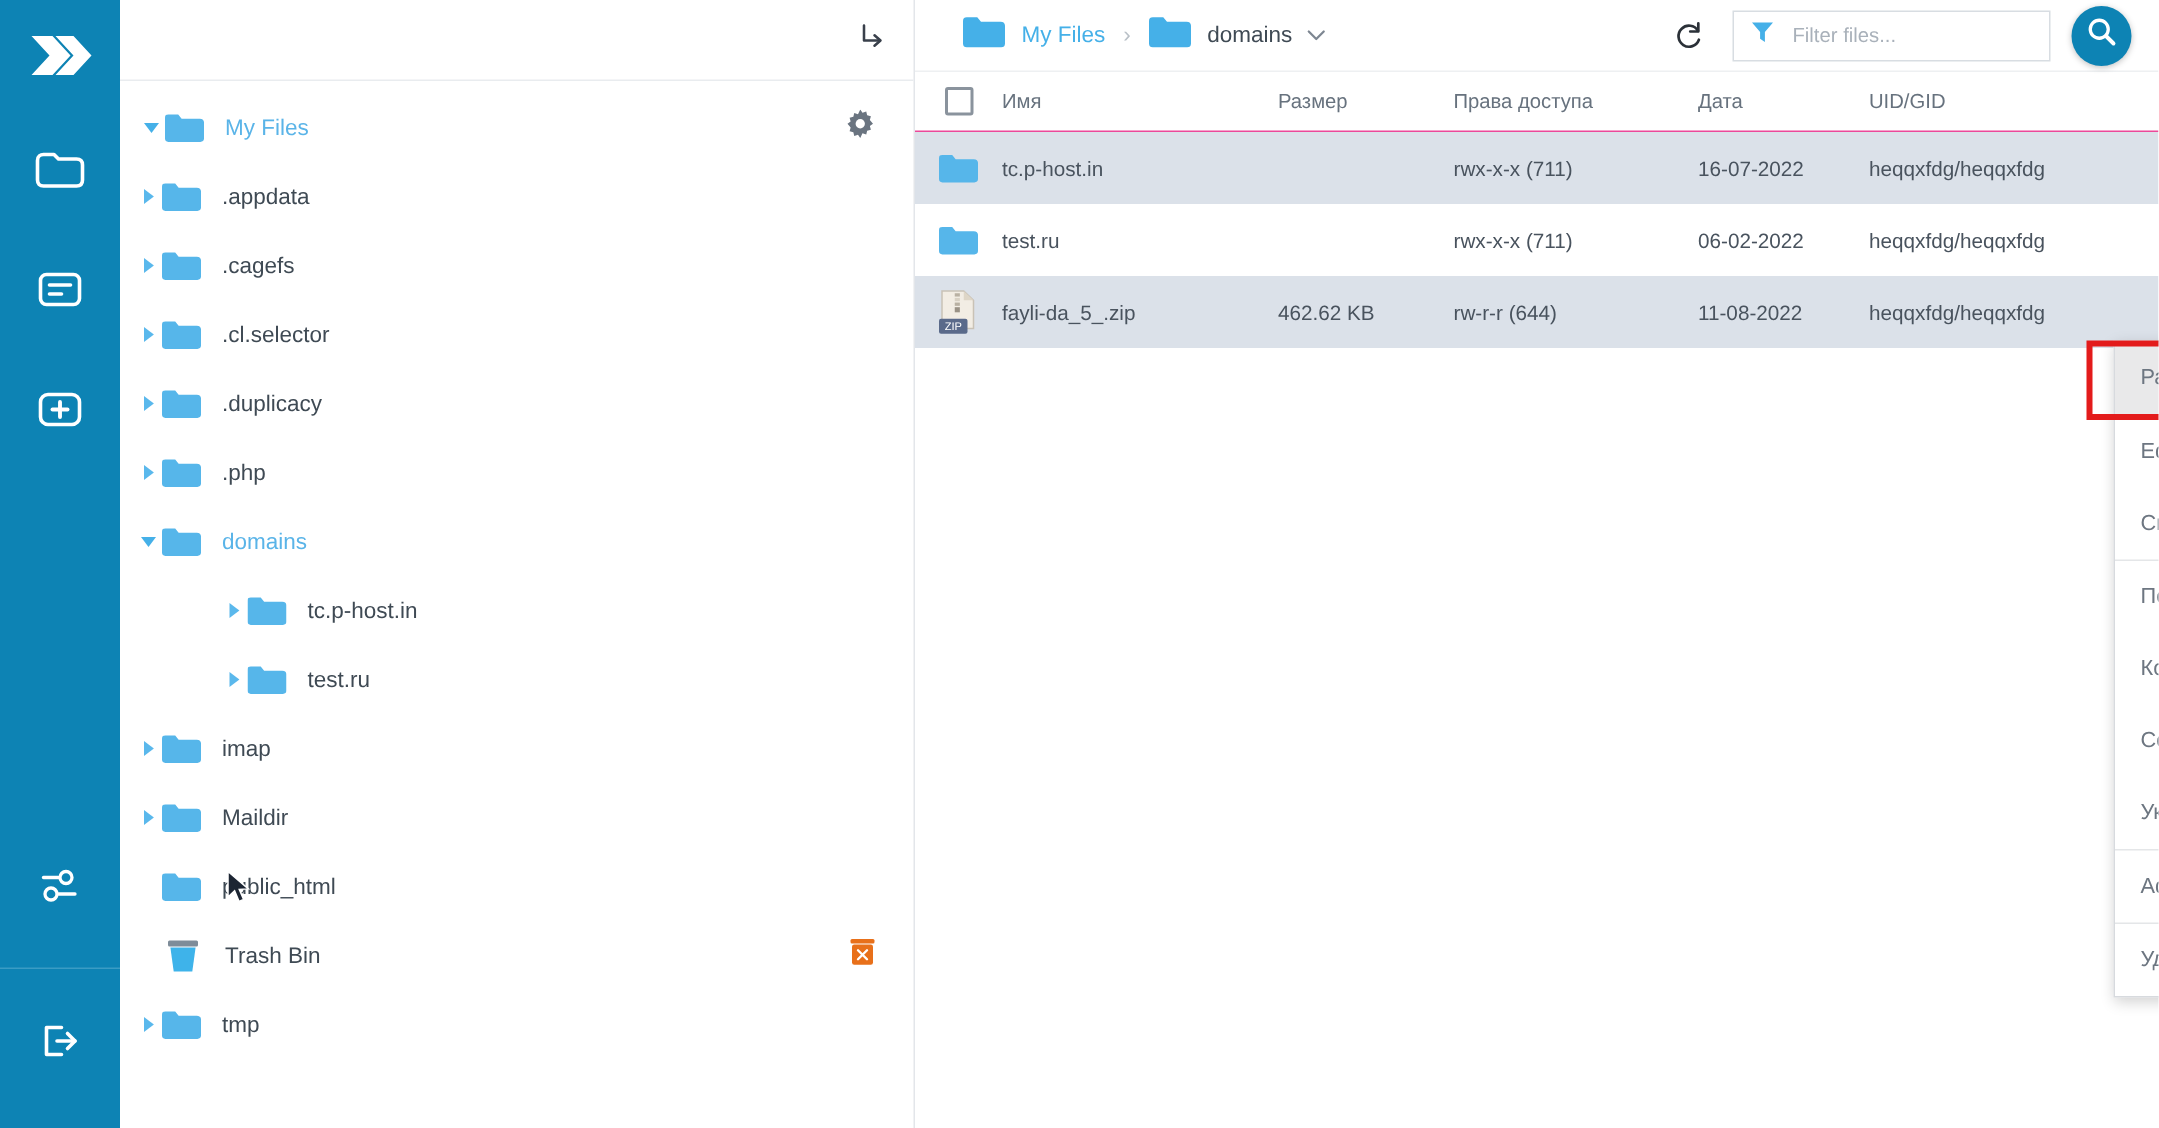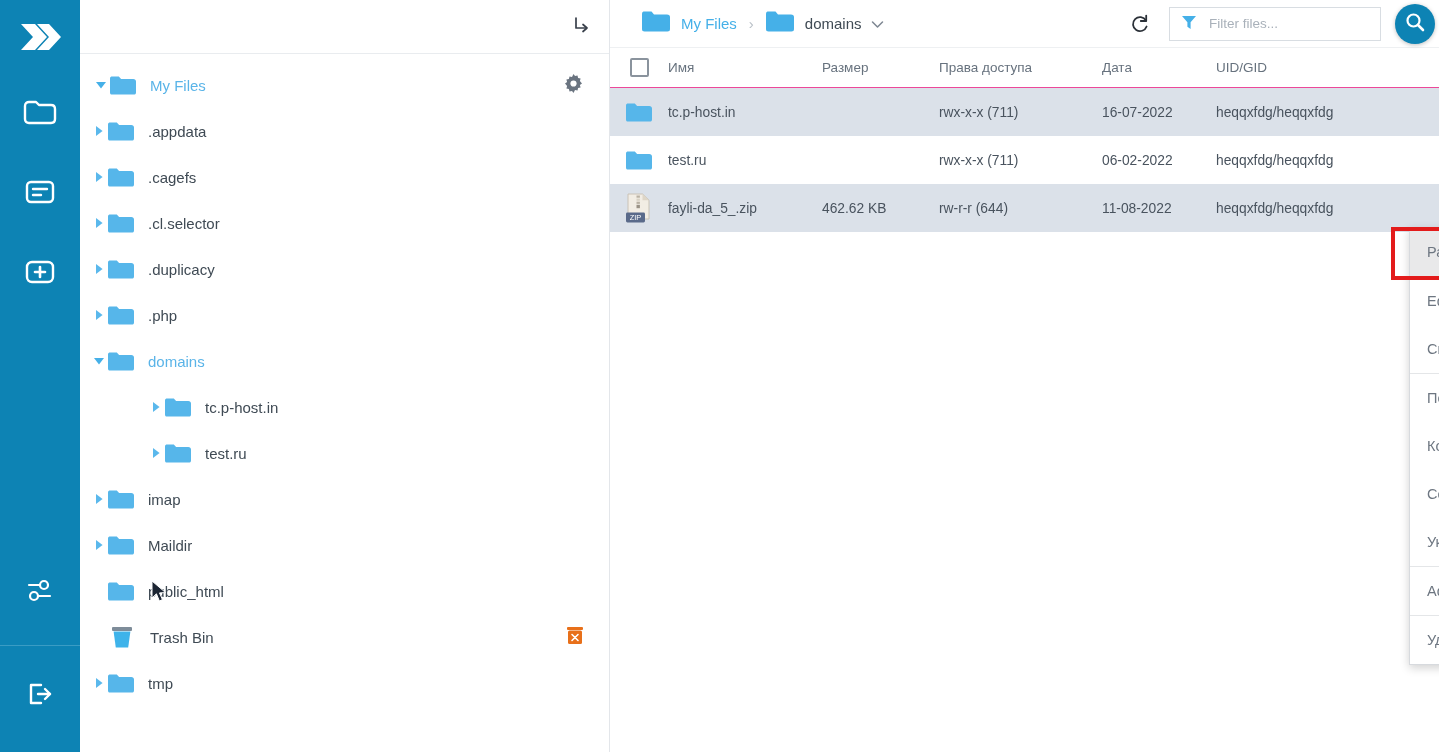--- a/index.html
+++ b/index.html
@@ -77,21 +77,21 @@
     display: flex; align-items: center;
     padding: 0 0 0 32px; position: relative;
     border-bottom: 1px solid #eef0f2;
   }
   .crumb { display: flex; align-items: center; cursor: pointer; }
   .crumb-label { font-size: 15px; margin-left: 11px; }
   .crumb.first .crumb-label { color: #45b0e8; }
   .crumb.last .crumb-label { color: #3f4a54; }
   .crumb-sep { margin: 0 12px; color: #b9c0c7; font-size: 15px; }
   .crumb-caret { margin-left: 9px; }
-  .tb-right { margin-left: auto; display: flex; align-items: center; padding-right: 4px; }
+  .tb-right { margin-left: auto; display: flex; align-items: center; padding-right: 18px; }
   .refresh-btn { cursor: pointer; margin-right: 19px; display: flex; }
   .filter-box {
     width: 212px; height: 34px;
     border: 1px solid #d8dde2; background: #fff;
     display: flex; align-items: center; padding: 0 10px;
   }
   .filter-input {
     border: none; outline: none; font-size: 13.5px;
     color: #5a6572; margin-left: 11px; width: 100%;
     font-family: "Liberation Sans", sans-serif; background: transparent;
@@ -106,21 +106,21 @@
 
   
   .thead {
     height: 40px; flex: 0 0 40px;
     display: flex; align-items: center;
     border-bottom: 1px solid #ec4899;
     font-size: 13.5px; color: #67727e;
   }
   .c-check { width: 58px; flex: 0 0 58px; display: flex; justify-content: center; }
   .c-name  { width: 154px; flex: 0 0 154px; }
-  .c-size  { width: 117px; flex: 0 0 117px; }
+  .c-size  { width: 117px; flex: 0 0 117px; margin-left: 30px; }
   .c-perm  { width: 163px; flex: 0 0 163px; }
   .c-date  { width: 114px; flex: 0 0 114px; }
   .c-uid   { flex: 1 1 auto; }
   .hcheck {
     width: 19px; height: 19px; border: 2px solid #8a939d;
     border-radius: 2px; background: #fff; cursor: pointer;
   }
   .trow {
     height: 48px; display: flex; align-items: center;
     font-size: 13.8px; color: #49535e; cursor: pointer;

